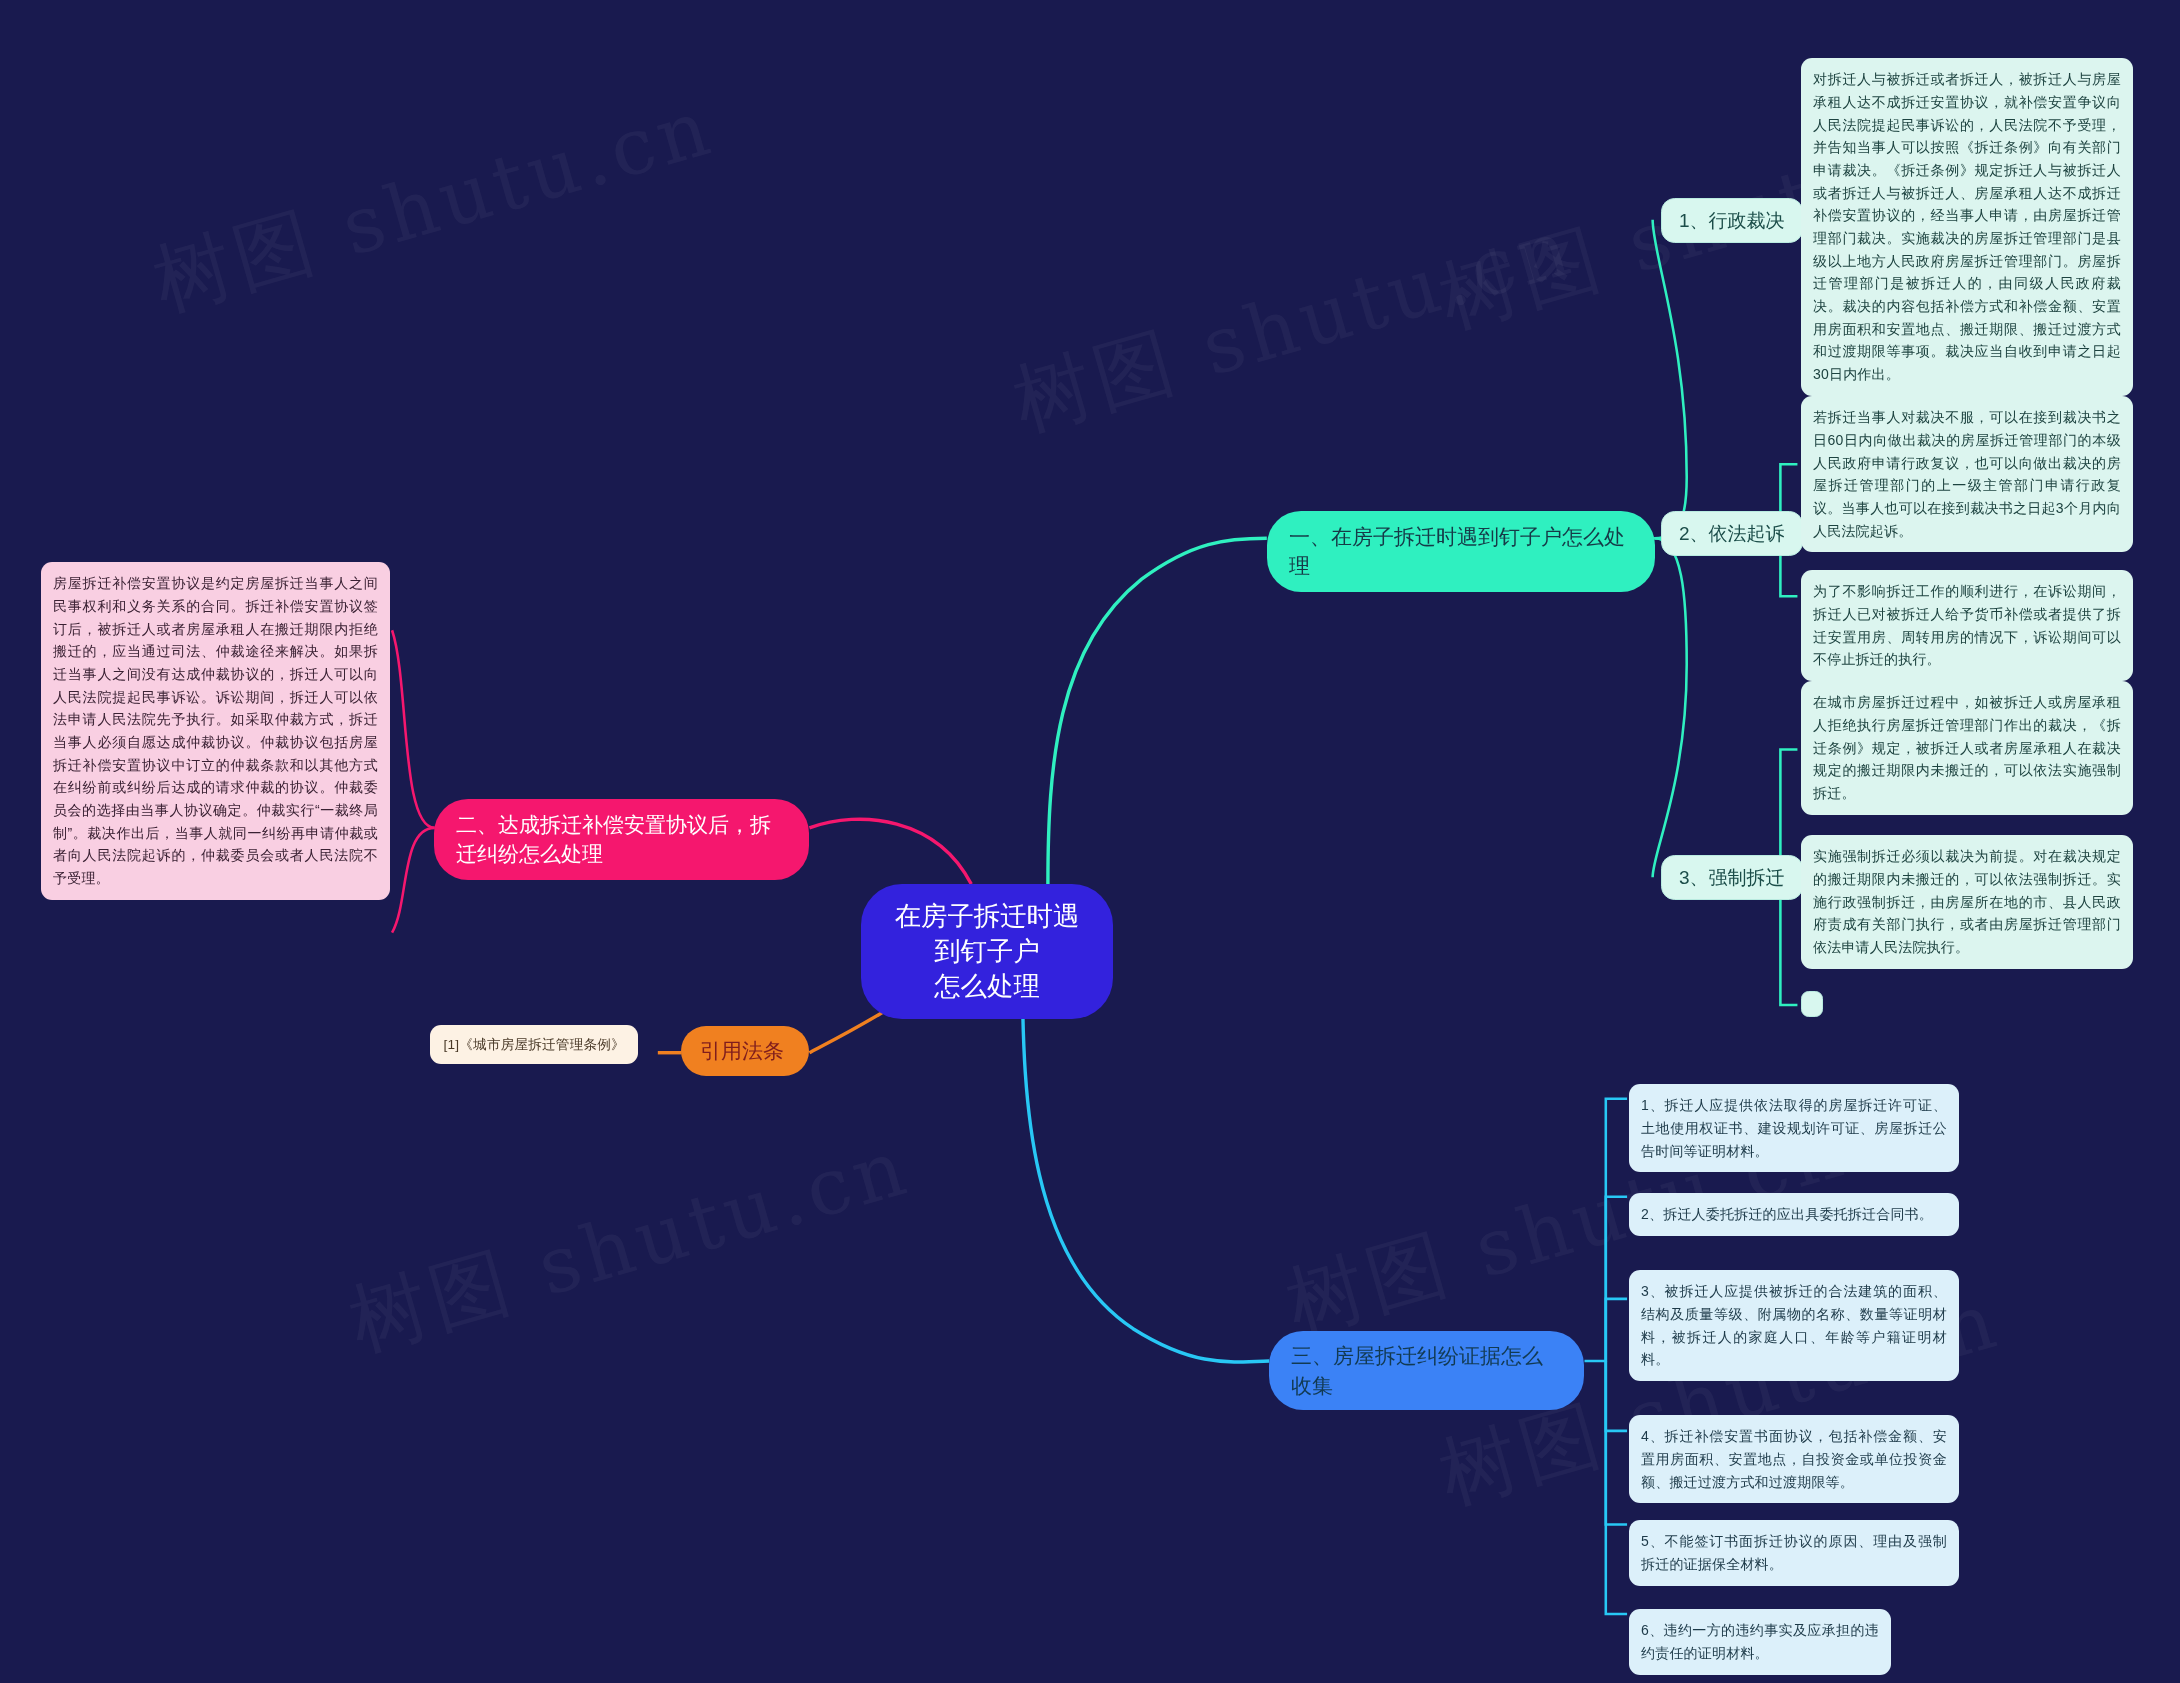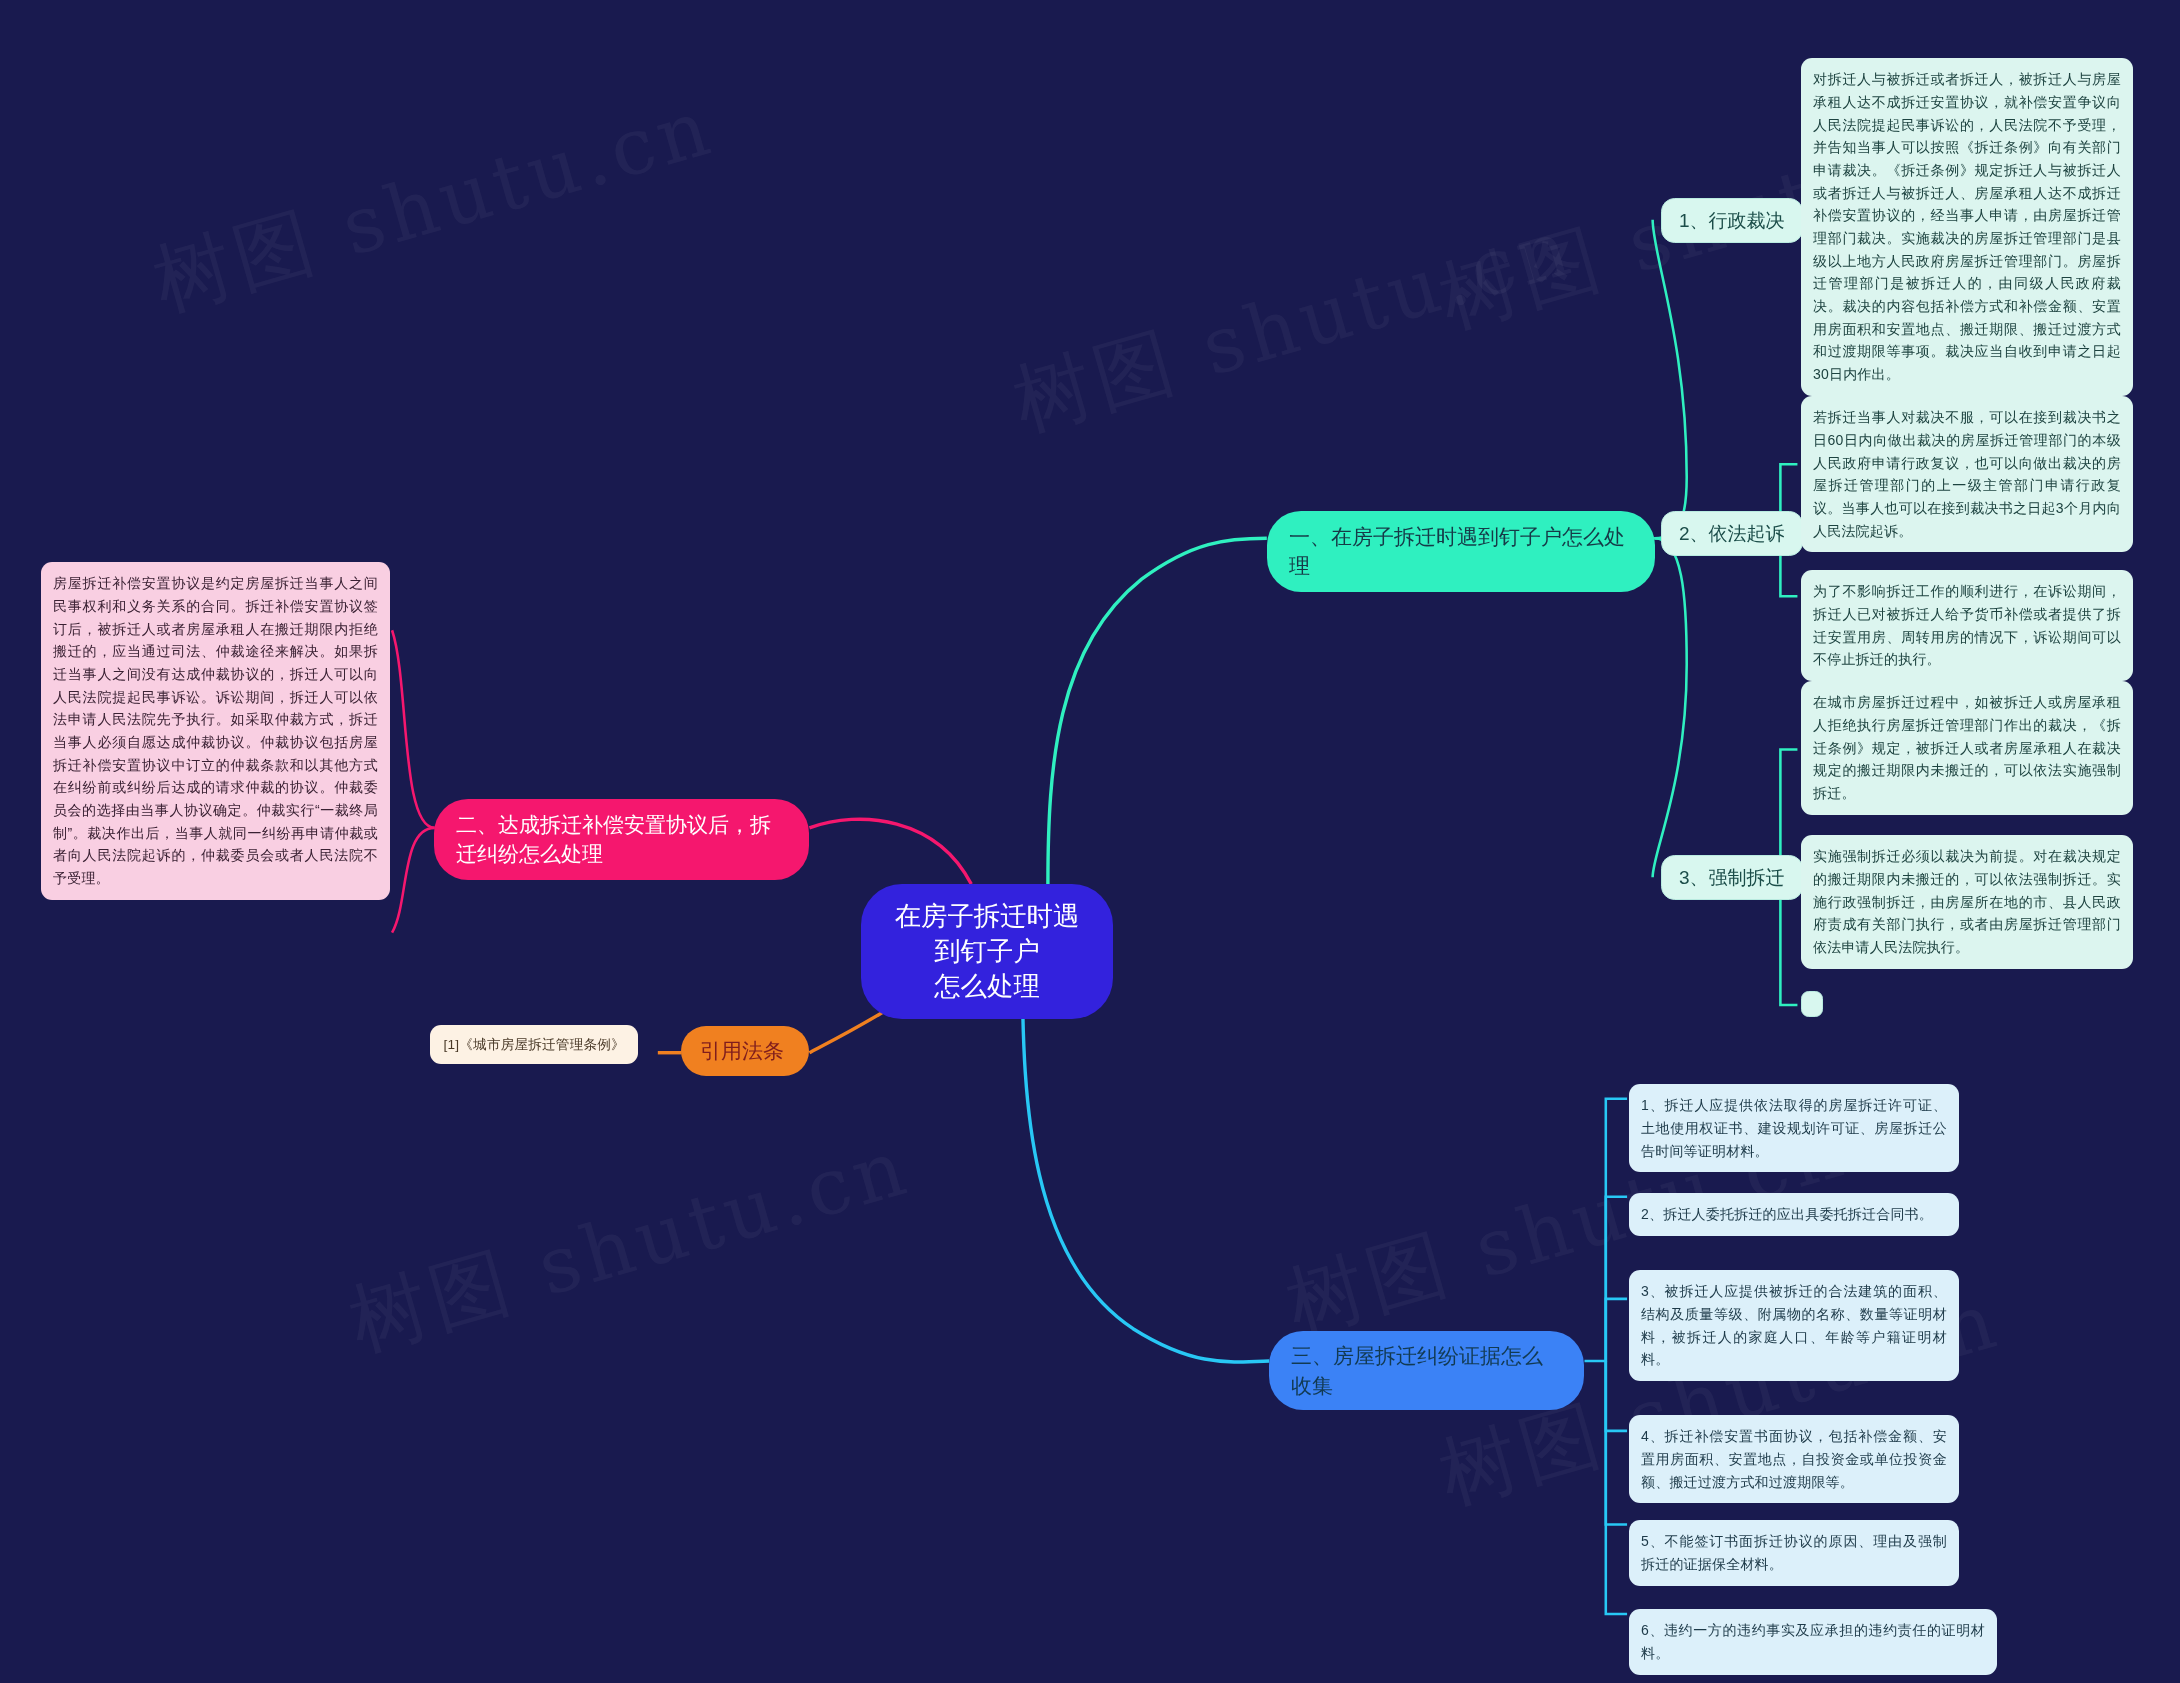--- a/index.html
+++ b/index.html
@@ -217,16 +217,16 @@
   <div class="leaf leaf-cream" style="left:430px; top:1025px;">[1]《城市房屋拆迁管理条例》</div>
 
   <div id="branch3" class="node branch">
     <span>三、房屋拆迁纠纷证据怎么收集</span>
   </div>
   <div class="leaf leaf-blue" style="left:1629px; top:1056px; width:330px;">1、拆迁人应提供依法取得的房屋拆迁许可证、土地使用权证书、建设规划许可证、房屋拆迁公告时间等证明材料。</div>
   <div class="leaf leaf-blue" style="left:1629px; top:1165px; width:330px;">2、拆迁人委托拆迁的应出具委托拆迁合同书。</div>
   <div class="leaf leaf-blue" style="left:1629px; top:1242px; width:330px;">3、被拆迁人应提供被拆迁的合法建筑的面积、结构及质量等级、附属物的名称、数量等证明材料，被拆迁人的家庭人口、年龄等户籍证明材料。</div>
   <div class="leaf leaf-blue" style="left:1629px; top:1387px; width:330px;">4、拆迁补偿安置书面协议，包括补偿金额、安置用房面积、安置地点，自投资金或单位投资金额、搬迁过渡方式和过渡期限等。</div>
   <div class="leaf leaf-blue" style="left:1629px; top:1492px; width:330px;">5、不能签订书面拆迁协议的原因、理由及强制拆迁的证据保全材料。</div>
-  <div class="leaf leaf-blue" style="left:1629px; top:1581px; width:368px;">6、违约一方的违约事实及应承担的违约责任的证明材料。</div>
+  <div class="leaf leaf-blue" style="left:1629px; top:1581px; width:262px;">6、违约一方的违约事实及应承担的违约责任的证明材料。</div>
 
 </div>
 
 
 </body></html>

